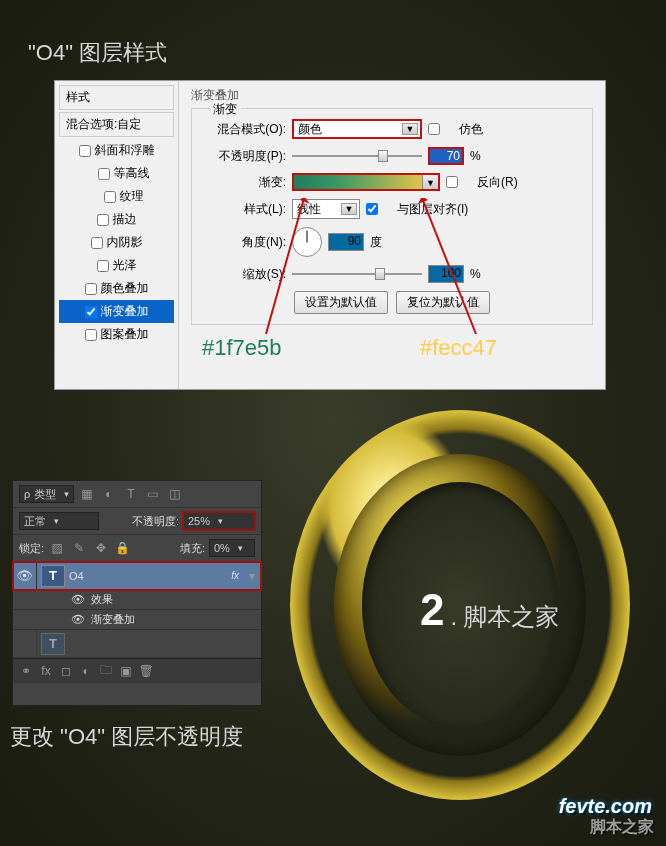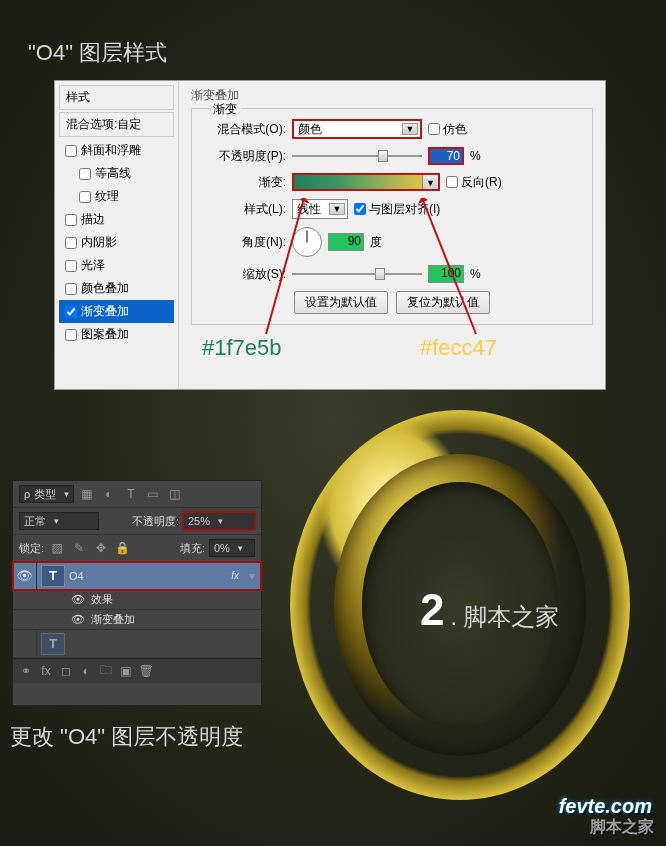--- a/index.html
+++ b/index.html
@@ -8,45 +8,45 @@
     .title-text { color: #d8d8d8; font-size: 22px; position: absolute; }
     .title-1 { top: 38px; left: 28px; }
     .title-2 { top: 722px; left: 10px; }
     .result-text { position: absolute; top: 585px; left: 420px; color: #d8d8d8; font-size: 24px; display: flex; align-items: baseline; gap: 6px; }
     .result-text .num { font-size: 44px; font-weight: bold; color: #fff; }
     
     
     .dialog { position: absolute; top: 80px; left: 54px; width: 552px; height: 310px; background: #f0f0f0; border: 1px solid #999; display: flex; }
     .dialog-sidebar { width: 124px; border-right: 1px solid #ccc; padding: 4px; }
     .sidebar-header { border: 1px solid #ccc; padding: 3px 6px; font-size: 12px; margin-bottom: 2px; }
-    .sidebar-item { display: flex; align-items: center; padding: 3px 6px; font-size: 12px; gap: 4px; }
+    .sidebar-item { display: flex; align-items: center; padding: 3px 6px; font-size: 12px; gap: 4px; justify-content: center; }
     .sidebar-item.indent { padding-left: 20px; }
     .sidebar-item.selected { background: #0a64c8; color: #fff; }
     .sidebar-item input[type=checkbox] { width: 12px; height: 12px; }
     
     .dialog-main { flex: 1; padding: 6px 12px; position: relative; }
     .section-title { font-size: 12px; color: #555; margin-bottom: 4px; }
     .fieldset { border: 1px solid #ccc; padding: 10px; position: relative; }
     .fieldset-legend { position: absolute; top: -8px; left: 17px; background: #f0f0f0; padding: 0 4px; font-size: 12px; }
     .form-row { display: flex; align-items: center; margin-bottom: 8px; font-size: 12px; gap: 6px; }
     .form-label { width: 84px; text-align: right; }
     .select-field { width: 130px; height: 20px; border: 1px solid #888; background: #fff; display: flex; align-items: center; padding: 0 4px; position: relative; }
     .select-field::after { content: "▼"; position: absolute; right: 2px; font-size: 9px; background: linear-gradient(#eee,#ccc); border: 1px solid #999; width: 14px; text-align: center; }
     .slider-track { width: 130px; height: 2px; background: #999; position: relative; }
     .slider-thumb { position: absolute; top: -5px; width: 10px; height: 12px; background: linear-gradient(#f8f8f8,#ccc); border: 1px solid #888; transform: translateX(-50%); }
-    .num-input { width: 36px; height: 18px; border: 1px solid #888; background: #22c55e; text-align: right; padding-right: 2px; font-size: 12px; }
+    .num-input { width: 36px; height: 18px; border: 1px solid #888; background: #0369a1; text-align: right; padding-right: 2px; font-size: 12px; }
     .num-input.sel { background: #2060c0; color: #fff; }
     .gradient-preview { width: 148px; height: 18px; border: 1px solid #666; background: linear-gradient(90deg, #1f7e5b 0%, #3a9765 30%, #fecc47 100%); display: flex; }
     .gradient-dd { width: 16px; background: linear-gradient(#eee,#ccc); border-left: 1px solid #888; margin-left: auto; text-align: center; font-size: 9px; line-height: 16px; }
     .angle-dial { width: 30px; height: 30px; border: 1px solid #888; border-radius: 50%; background: #fff; position: relative; }
     .angle-dial::after { content: ""; position: absolute; width: 12px; height: 1px; background: #000; top: 50%; left: 50%; transform-origin: left; transform: rotate(-90deg); }
     .dlg-btn { padding: 2px 10px; font-size: 12px; border: 1px solid #888; background: linear-gradient(#f8f8f8,#e0e0e0); border-radius: 2px; }
     .btn-row { display: flex; gap: 8px; justify-content: center; margin-top: 6px; }
     .red-box { border: 2px solid #c01010 !important; }
-    .chk-label { display: flex; align-items: center; gap: 3px; font-size: 12px; }
+    .chk-label { display: flex; align-items: center; gap: 19px; font-size: 12px; }
     .chk-label input { width: 12px; height: 12px; }
     
     .color-label { position: absolute; font-size: 22px; font-weight: normal; }
     .cl-1 { top: 335px; left: 202px; color: #1f7e5b; }
     .cl-2 { top: 335px; left: 420px; color: #fecc47; }
     
     
     .layers-panel { position: absolute; top: 480px; left: 12px; width: 250px; height: 226px; background: #444; border: 1px solid #222; font-size: 11px; color: #ddd; }
     .lp-row { display: flex; align-items: center; padding: 4px 6px; gap: 4px; border-bottom: 1px solid #333; }
     .lp-select { background: #333; border: 1px solid #222; color: #ccc; padding: 1px 4px; font-size: 11px; display: flex; align-items: center; gap: 4px; height: 18px; }
@@ -151,21 +151,21 @@
             <div class="gradient-dd">▼</div>
           </div>
         <label class="chk-label">
             <input type="checkbox" style="">
             <span>反向(R)</span>
           </label>
       </div>
 
       <div class="form-row">
         <span class="form-label">样式(L):</span>
-        <div class="select-field" style="width:56px">
+        <div class="select-field" style="width:68px">
             <span>线性</span>
           </div>
         <label class="chk-label">
             <input type="checkbox" checked="" style="">
             <span>与图层对齐(I)</span>
           </label>
       </div>
 
       <div class="form-row">
         <span class="form-label">角度(N):</span>

